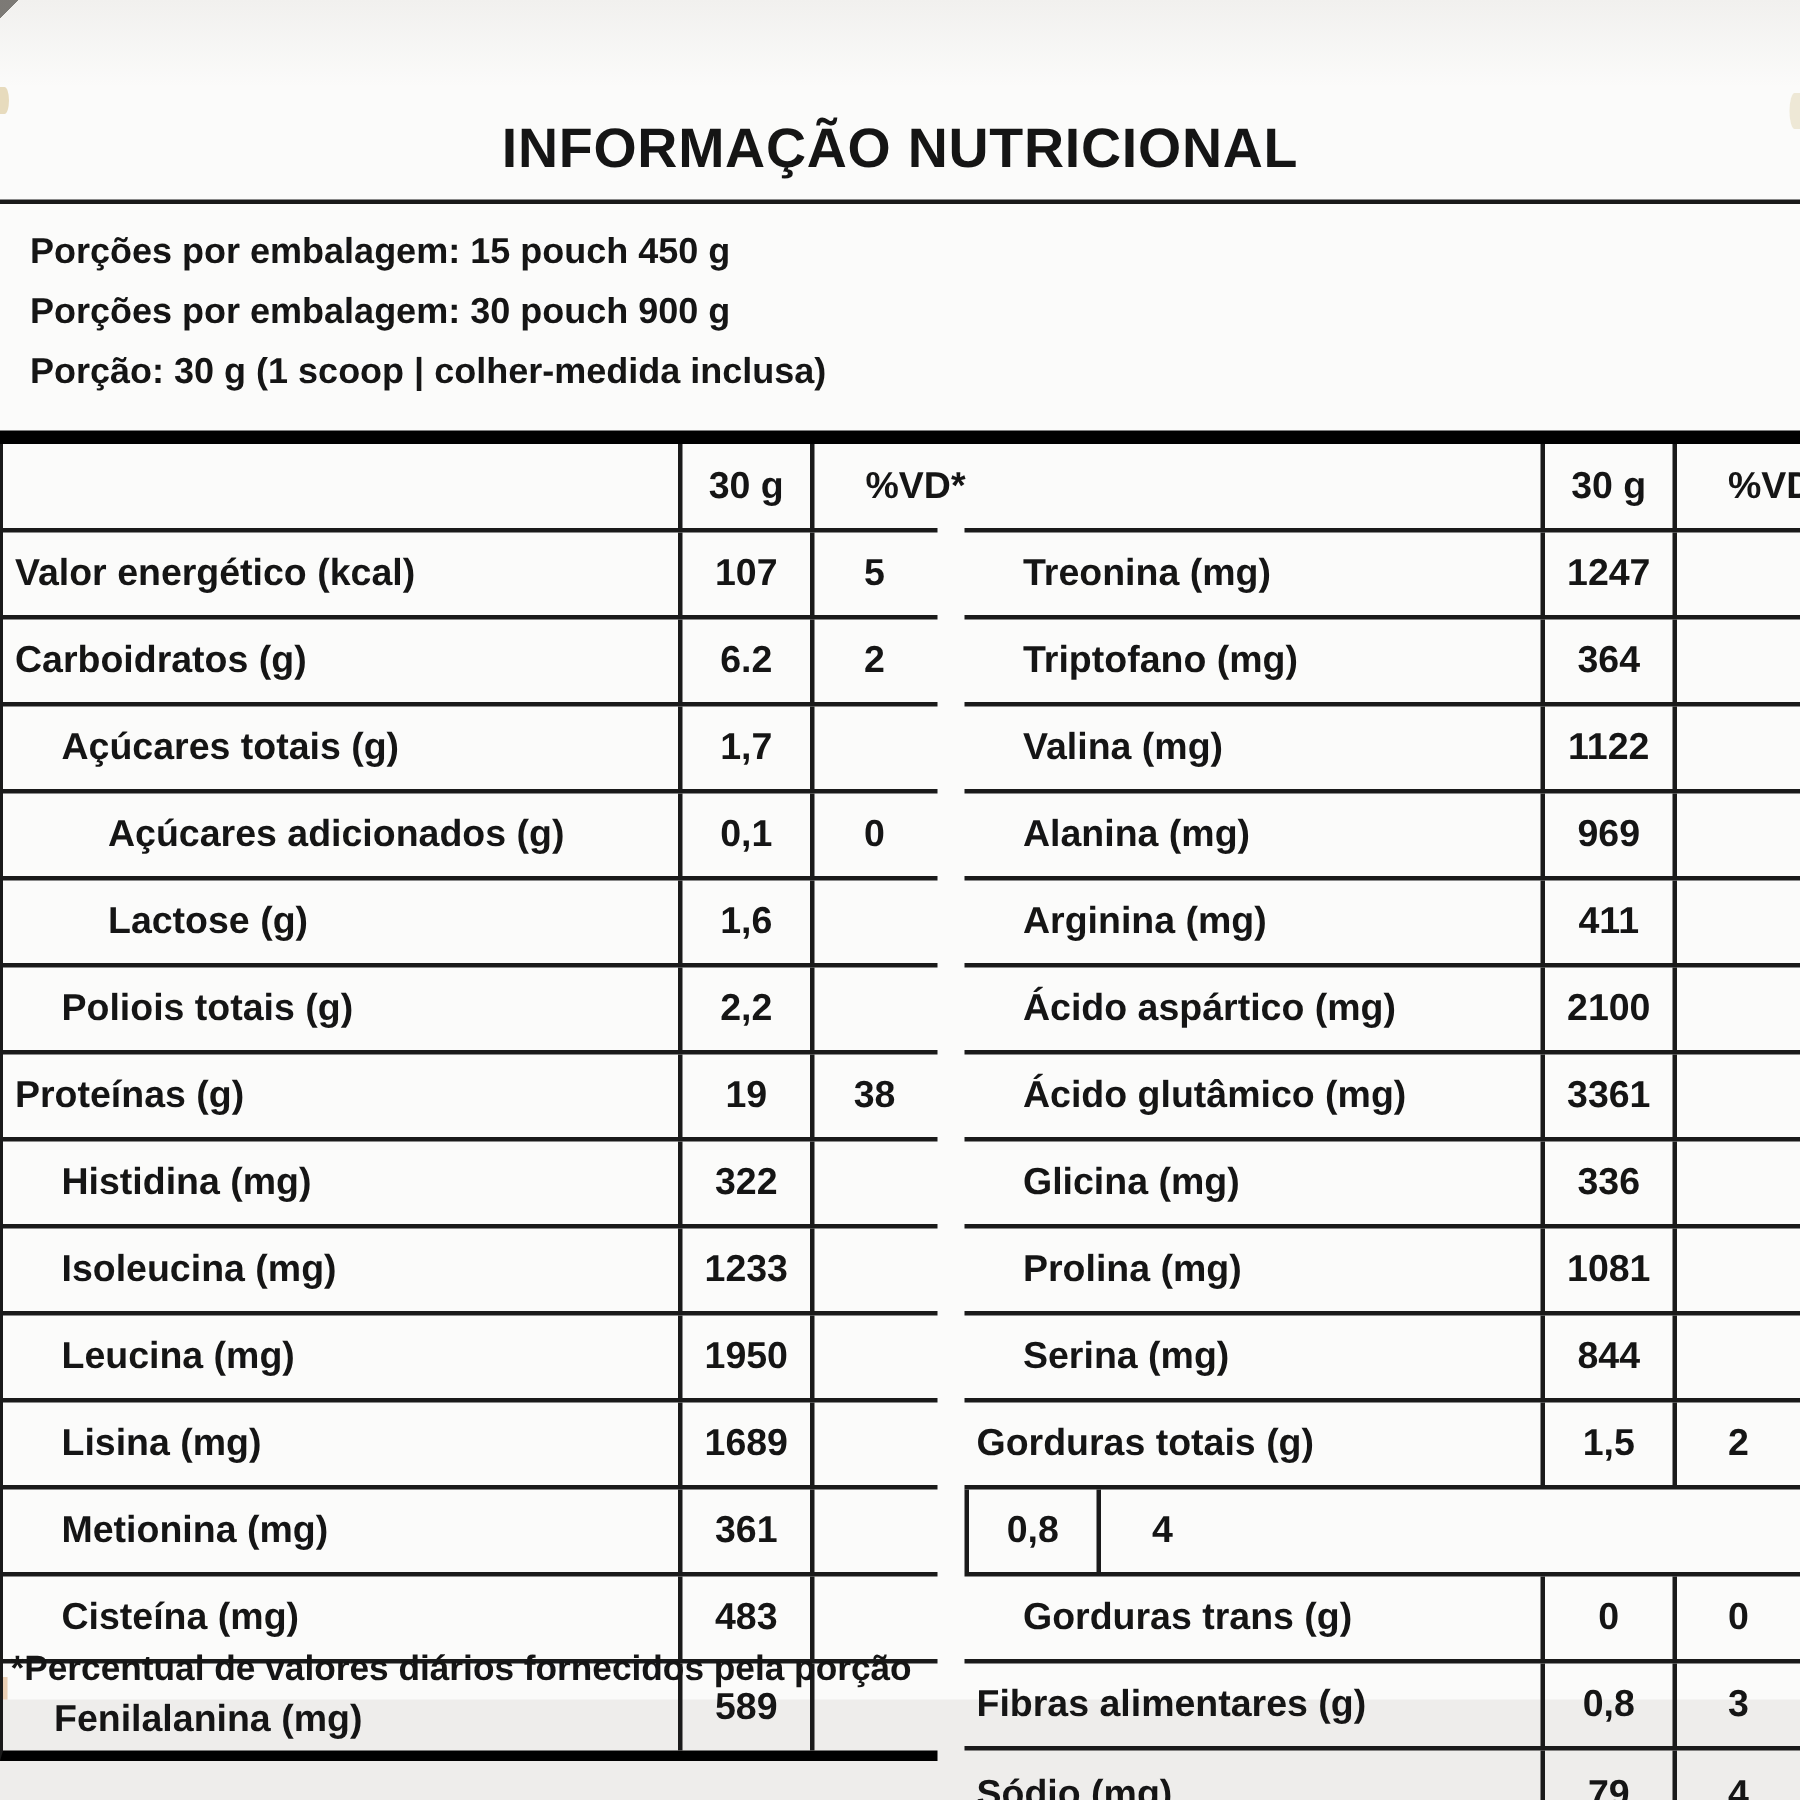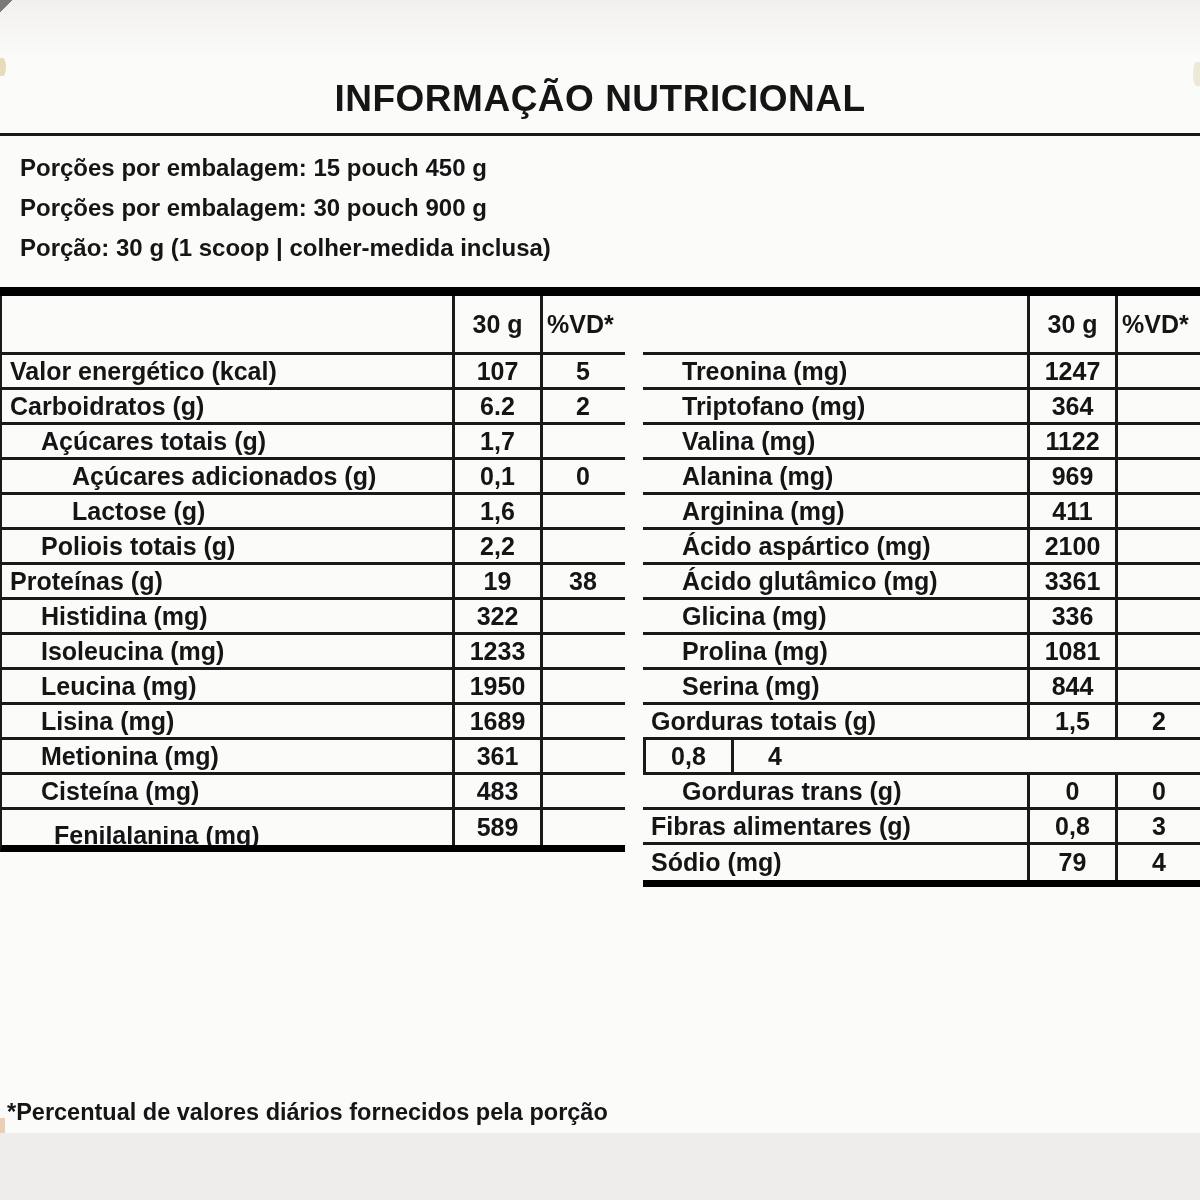--- a/index.html
+++ b/index.html
@@ -40,41 +40,41 @@
 
   .serving { position:absolute; top:156px; left:20px; font-size:24px; font-weight:bold; }
   .serving p { margin:0 0 17px 0; line-height:23px; }
 
   .top-bar { position:absolute; top:287px; left:0; right:0; height:9px; background:#000; }
 
   .ntable { position:absolute; top:296px; border-bottom:7px solid #000; }
   .ntable.left  { left:0;    width:625px; border-left:2px solid #1a1a1a; }
   .ntable.right { left:643px; width:557px; }
 
-  .row { display:flex; height:35px; border-bottom:3px solid #1a1a1a; }
+  .row { display:flex; height:58px; border-bottom:3px solid #1a1a1a; }
   .row.head { height:59px; }
   [data-rows] .row:last-child { border-bottom:none; }
 
   .cell { display:flex; align-items:center; font-weight:bold; font-size:25px; overflow:hidden; white-space:nowrap; }
   .cell.amount {
     justify-content:center;
     border-left:3px solid #1a1a1a; border-right:3px solid #1a1a1a;
     flex-shrink:0;
   }
   .cell.dv { justify-content:center; flex-shrink:0; }
   .cell.label { flex-shrink:0; }
 
   .ntable.left  .cell.label  { width:450px; }
   .ntable.left  .cell.amount { width:91px;  }
   .ntable.left  .cell.dv     { width:80px;  }
   .ntable.right .cell.label  { width:384px; }
   .ntable.right .cell.amount { width:91px;  }
   .ntable.right .cell.dv     { width:82px;  }
 
-  .row.head .cell.dv { justify-content:flex-start; padding-left:4px; }
+  .row.head .cell.dv { justify-content:flex-start; padding-left:4px;margin-left:30px; }
 
   .footnote { position:absolute; top:1099px; left:7px; font-size:23.5px; font-weight:bold; }
 </style>
 </head>
 <body>
 
 <div id="page">
 
   <div class="band-top"></div>
   <div class="band-bottom"></div>
@@ -160,21 +160,21 @@
     <div class="cell label" style="padding-left: 39px;">Metionina (mg)</div>
     <div class="cell amount">361</div>
     <div class="cell dv"></div>
   </div>
         <div class="row">
     <div class="cell label" style="padding-left: 39px;">Cisteína (mg)</div>
     <div class="cell amount">483</div>
     <div class="cell dv"></div>
   </div>
         <div class="row">
-    <div class="cell label" style="padding-left: 52px; margin-top: 16px;">Fenilalanina (mg)</div>
+    <div class="cell label" style="padding-left: 34px; margin-top: 16px;">Fenilalanina (mg)</div>
     <div class="cell amount">589</div>
     <div class="cell dv"></div>
   </div>
       </div>
   </div>
 
   <div class="ntable right">
     <div class="row head">
       <div class="cell label"></div>
       <div class="cell amount">30 g</div>

